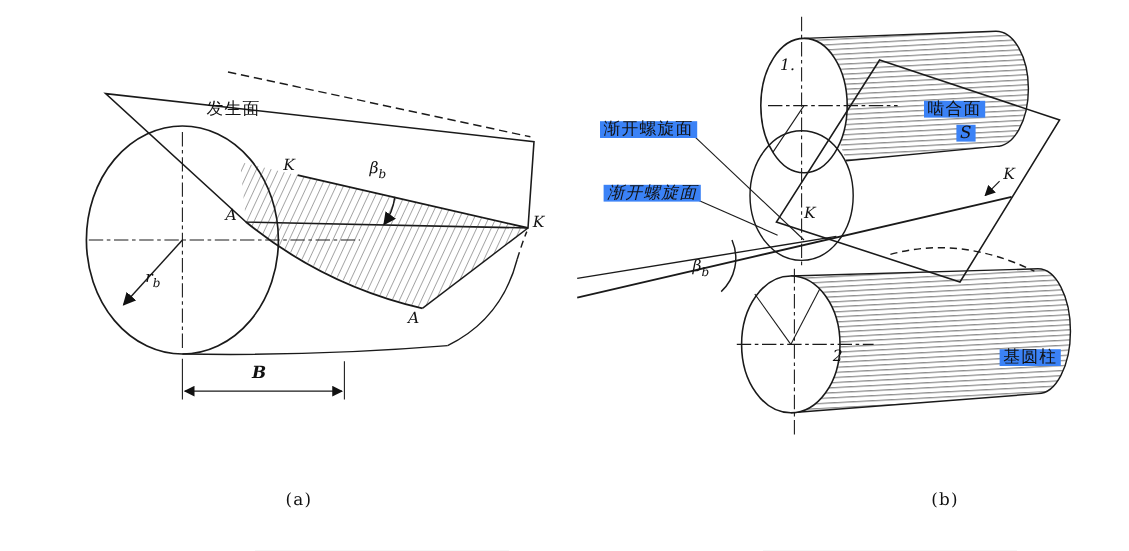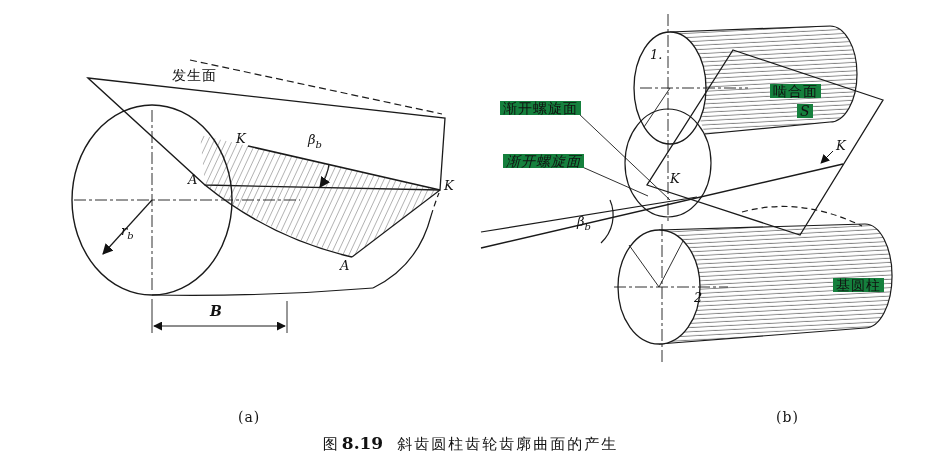--- a/index.html
+++ b/index.html
@@ -4,21 +4,21 @@
 <style>
   html,body{margin:0;padding:0;background:#e8e8e8;}
   #page{position:relative;width:941px;height:459px;background:#ffffff;overflow:hidden;
         font-family:"DejaVu Serif", serif;color:#111;}
   svg{position:absolute;left:0;top:0;}
   .lbl{position:absolute;white-space:nowrap;line-height:1;color:#111;}
   .cn{font-size:14px;letter-spacing:1px;font-family:"DejaVu Serif", serif;}
   .it{font-style:italic;font-size:14px;font-family:"DejaVu Serif", serif;}
   .sm{font-size:13px;}
   .lbl sub{font-size:10px;font-style:italic;}
-  .whitebg{background:#15803d;padding:0 3px;}
+  .whitebg{background:#3b82f6;padding:0 3px;}
   .bold{font-weight:bold;}
   #caption{position:absolute;left:0;right:0;top:433px;text-align:center;}
   #caption .figword{font-size:15px;margin-right:4px;}
   #caption .fignum{font-size:17px;font-weight:bold;margin-right:14px;}
   #caption .figtitle{font-size:15px;letter-spacing:2px;}
 </style>
 </head>
 <body>
 
 <div id="page">
@@ -97,39 +97,36 @@
       <line x1="662" y1="224" x2="662" y2="362" stroke-width="0.9" stroke-dasharray="12,3,3,3"></line>
       <line x1="640" y1="88" x2="748" y2="88" stroke-width="0.9" stroke-dasharray="12,3,3,3"></line>
       <line x1="614" y1="287" x2="728" y2="287" stroke-width="0.9" stroke-dasharray="12,3,3,3"></line>
 
       <line x1="670" y1="88" x2="644" y2="127" stroke-width="0.9"></line>
       <line x1="659" y1="287" x2="629" y2="245" stroke-width="0.9"></line>
       <line x1="659" y1="287" x2="683" y2="241" stroke-width="0.9"></line>
     </g>
   </svg>
 
-  <div class="lbl cn" style="left:172px;top:68px;">发生面</div>
+  <div class="lbl cn" style="left:172px;top:84px;">发生面</div>
   <div class="lbl it sm" style="left:236px;top:132px;">K</div>
   <div class="lbl it sm" style="left:188px;top:173px;">A</div>
   <div class="lbl it sm" style="left:444px;top:179px;">K</div>
   <div class="lbl it sm" style="left:340px;top:259px;">A</div>
   <div class="lbl" style="left:308px;top:131px;"><span class="it sm">β</span><sub>b</sub></div>
   <div class="lbl" style="left:121px;top:222px;"><span class="it sm">r</span><sub>b</sub></div>
   <div class="lbl it bold" style="left:210px;top:304px;">B</div>
   <div class="lbl cn" style="left:238px;top:410px;">(a)</div>
 
   <div class="lbl cn whitebg" style="left:500px;top:101px;">渐开螺旋面</div>
   <div class="lbl cn whitebg" style="left:503px;top:154px;font-style:italic;">渐开螺旋面</div>
   <div class="lbl cn whitebg" style="left:770px;top:84px;">啮合面</div>
   <div class="lbl it whitebg" style="left:797px;top:104px;">S</div>
-  <div class="lbl cn whitebg" style="left:833px;top:278px;">基圆柱</div>
+  <div class="lbl cn whitebg" style="left:833px;top:291px;">基圆柱</div>
   <div class="lbl it sm" style="left:670px;top:172px;">K</div>
   <div class="lbl it sm" style="left:836px;top:139px;">K</div>
   <div class="lbl" style="left:577px;top:213px;"><span class="it sm">β</span><sub>b</sub></div>
   <div class="lbl it sm" style="left:650px;top:48px;">1.</div>
   <div class="lbl it sm" style="left:694px;top:291px;">2</div>
   <div class="lbl cn" style="left:776px;top:410px;">(b)</div>
 
-  <div id="caption">
-    <span class="figword">图</span><span class="fignum">8.19</span><span class="figtitle">斜齿圆柱齿轮齿廓曲面的产生</span>
-  </div>
 
 </div>
 
 </body></html>

